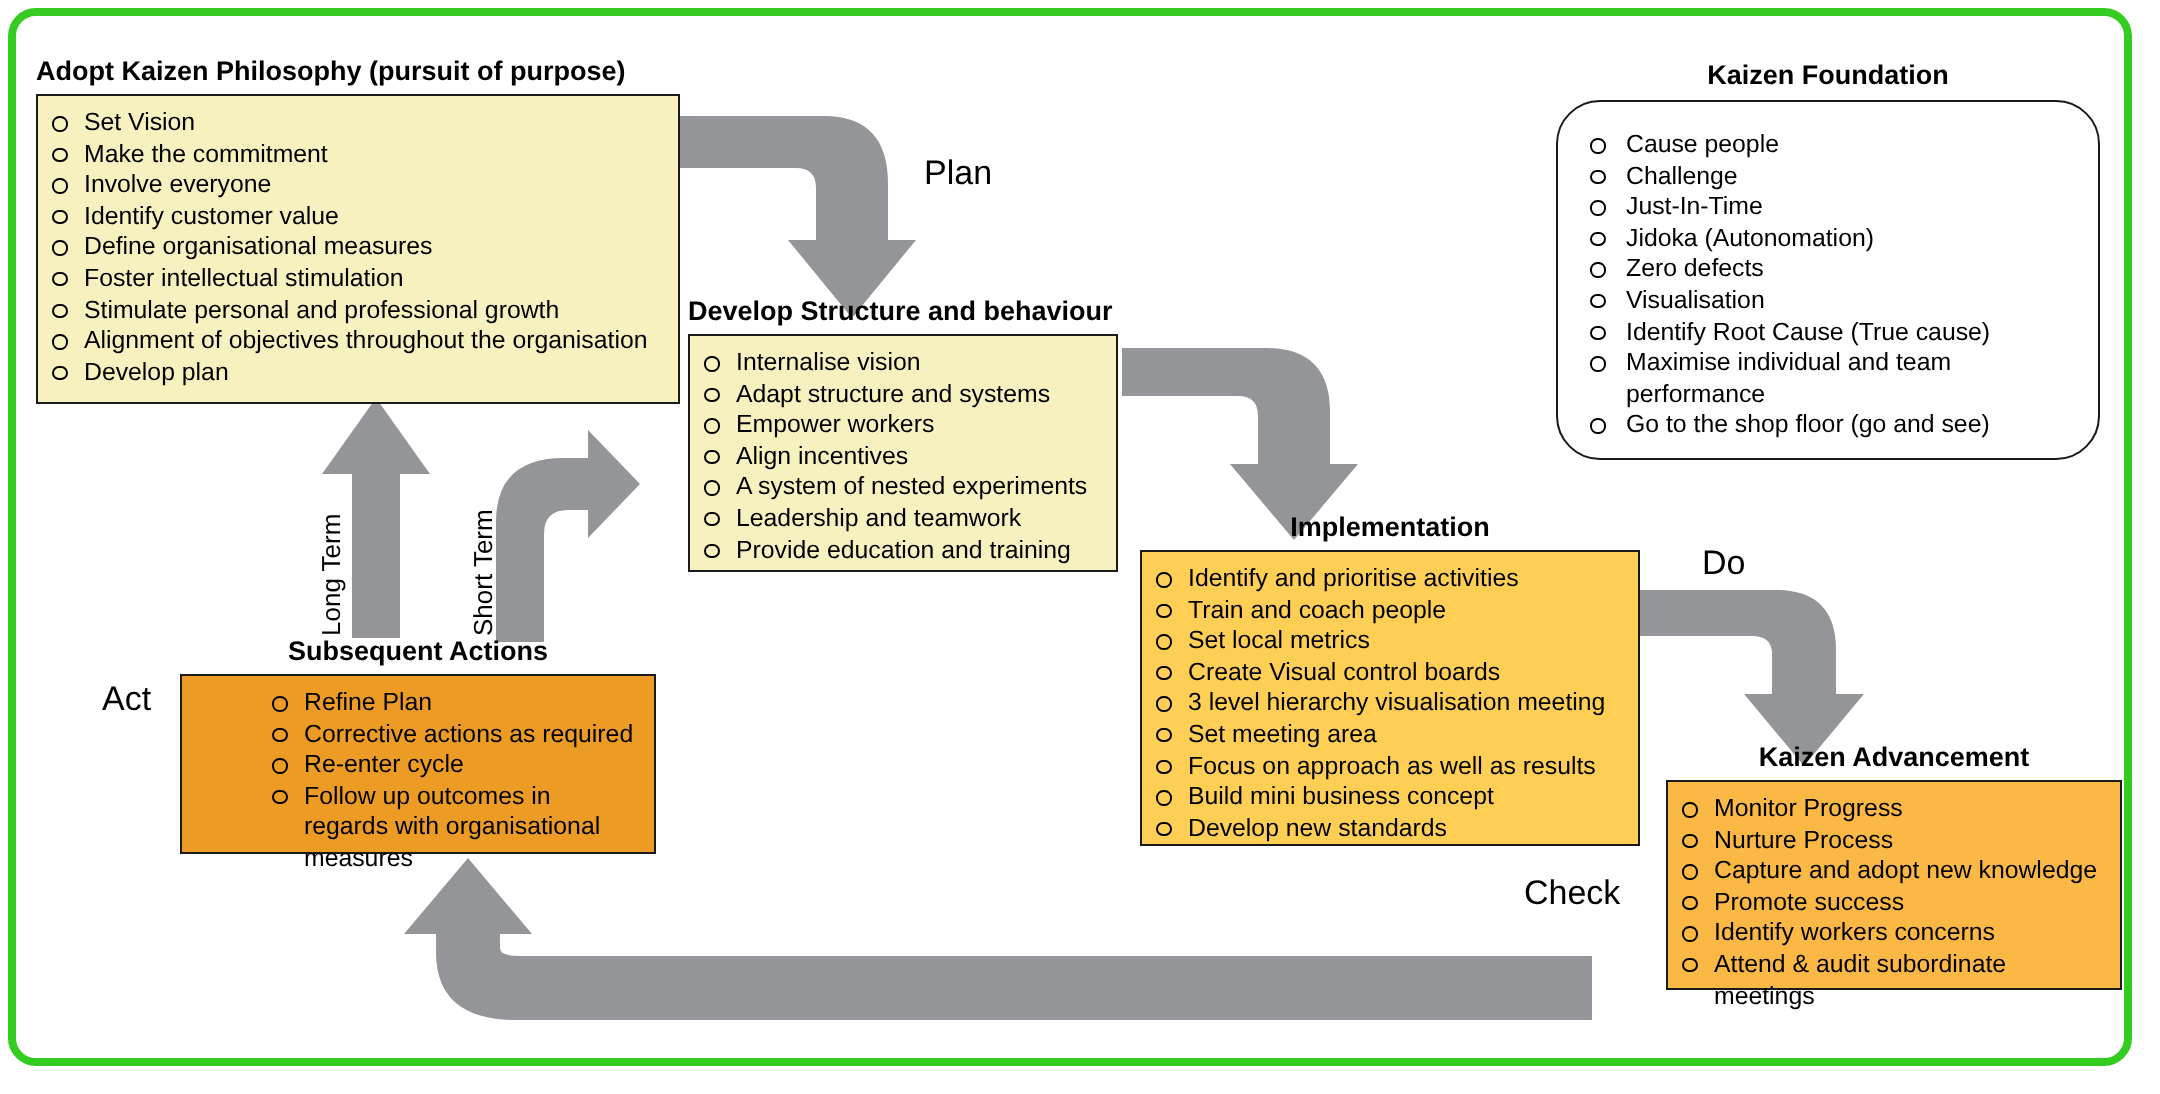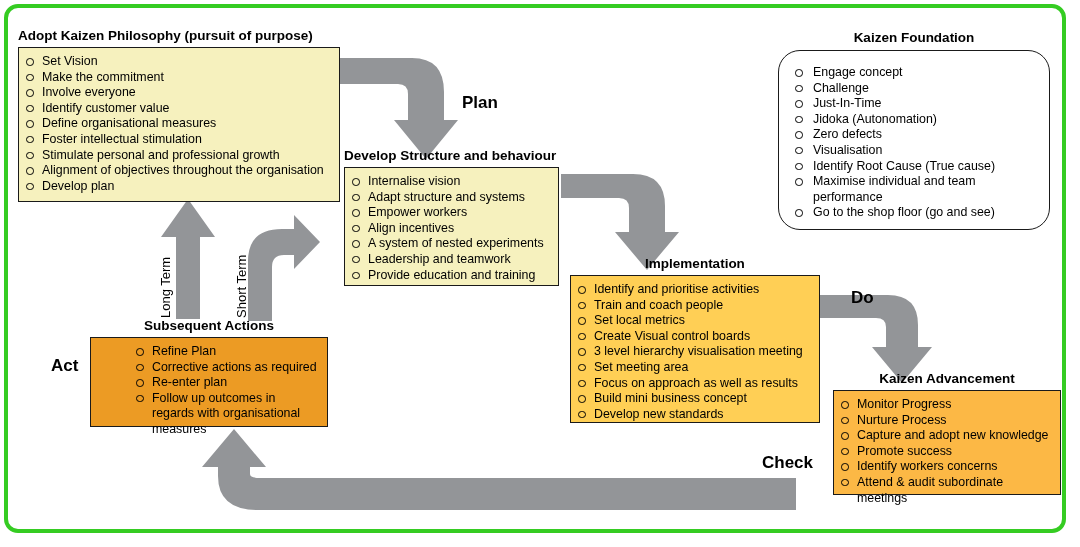--- a/index.html
+++ b/index.html
@@ -60,25 +60,24 @@
     border:1.4px solid #000;
     border-radius:50%;
     box-sizing:border-box;
   }
   ul.items.wide li{padding-left:22px;}
   ul.items.wide li .bullet{left:4px;}
 
   
   .stage-word{
     position:absolute;
-    font-weight:bold;
+    font-weight:normal;
     font-size:17px;
     color:#000;
     white-space:nowrap;
-    margin-top:16px;
   }
 
   
   .vlabel{
     position:absolute;
     font-size:13px;
     font-weight:normal;
     color:#000;
     white-space:nowrap;
     transform-origin:0 0;
@@ -170,21 +169,21 @@
         <li><span class="bullet"></span><span>Build mini business concept</span></li>
         <li><span class="bullet"></span><span>Develop new standards</span></li>
       </ul>
     </div>
   </div>
 
   <div class="panel" style="left:778px;top:30px;width:272px;">
     <div class="panel-title center">Kaizen Foundation</div>
     <div class="box plain" style="margin-top:5px;height:180px;padding:14px 14px 14px 12px;">
       <ul class="items wide">
-        <li><span class="bullet"></span><span>Engage concept</span></li>
+        <li><span class="bullet"></span><span>Cause people</span></li>
         <li><span class="bullet"></span><span>Challenge</span></li>
         <li><span class="bullet"></span><span>Just-In-Time</span></li>
         <li><span class="bullet"></span><span>Jidoka (Autonomation)</span></li>
         <li><span class="bullet"></span><span>Zero defects</span></li>
         <li><span class="bullet"></span><span>Visualisation</span></li>
         <li><span class="bullet"></span><span>Identify Root Cause (True cause)</span></li>
         <li style="width:185px;"><span class="bullet"></span><span>Maximise individual and team performance</span></li>
         <li><span class="bullet"></span><span>Go to the shop floor (go and see)</span></li>
       </ul>
     </div>
@@ -203,21 +202,21 @@
       </ul>
     </div>
   </div>
 
   <div class="panel" style="left:90px;top:318px;width:238px;">
     <div class="panel-title center">Subsequent Actions</div>
     <div class="box orange" style="margin-top:4px;height:90px;padding-left:44px;">
       <ul class="items">
         <li><span class="bullet"></span><span>Refine Plan</span></li>
         <li><span class="bullet"></span><span>Corrective actions as required</span></li>
-        <li><span class="bullet"></span><span>Re-enter plan</span></li>
+        <li><span class="bullet"></span><span>Re-enter cycle</span></li>
         <li><span class="bullet"></span><span>Follow up outcomes in regards with organisational measures</span></li>
       </ul>
     </div>
   </div>
 
   <div class="stage-word" style="left:462px;top:77px;">Plan</div>
   <div class="stage-word" style="left:803px;top:272px;padding-left:48px;">Do</div>
   <div class="stage-word" style="left:762px;top:437px;">Check</div>
   <div class="stage-word" style="left:51px;top:340px;">Act</div>
 

